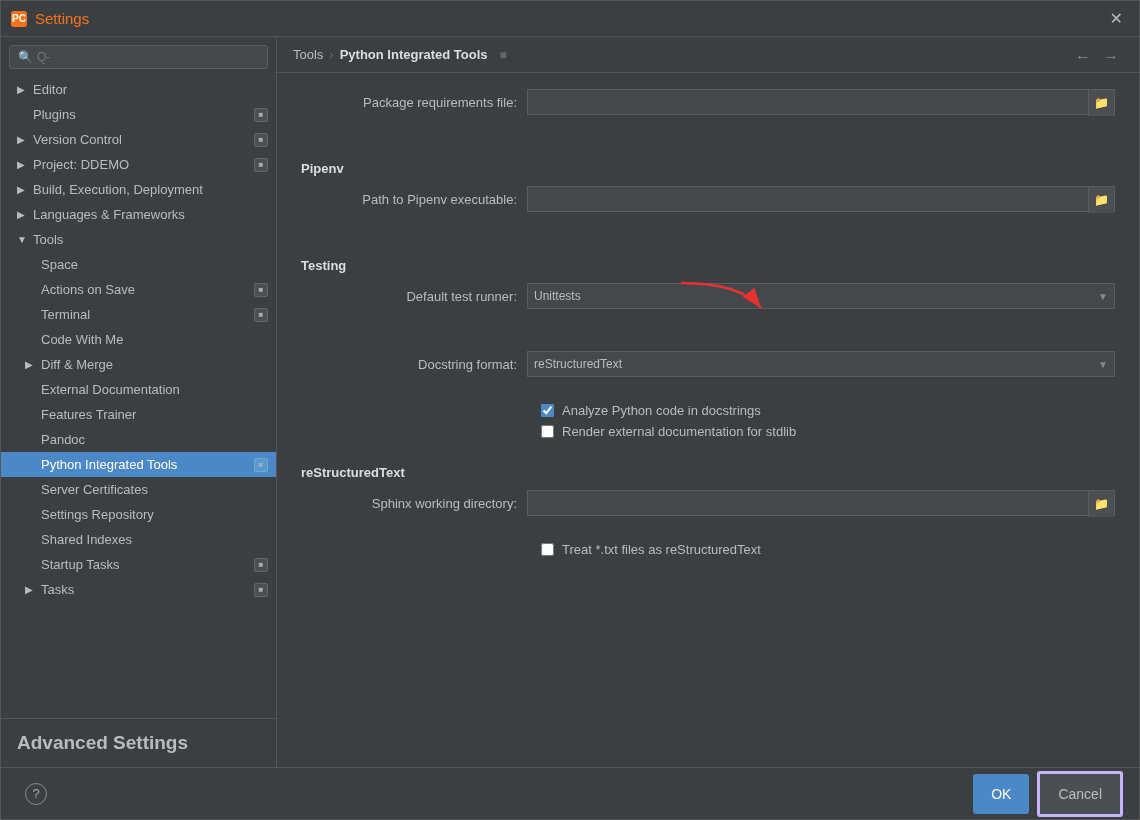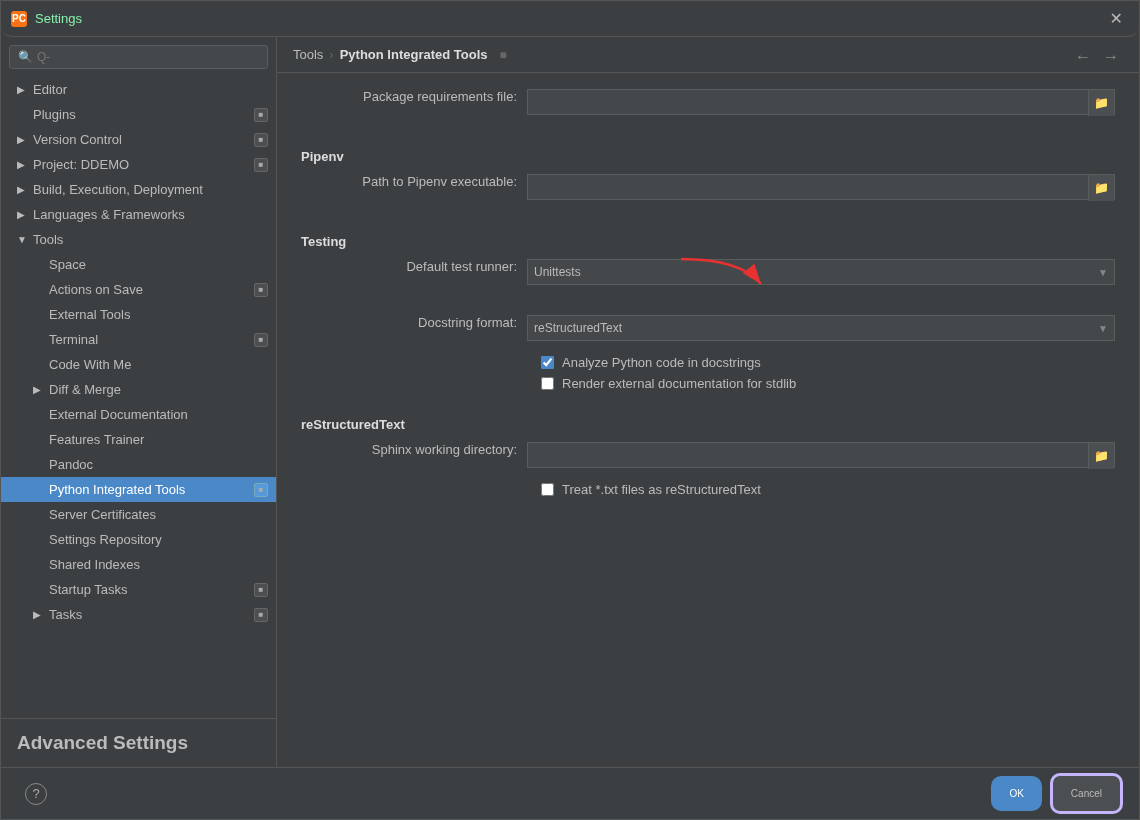--- a/index.html
+++ b/index.html
@@ -24,39 +24,38 @@
       flex-direction: column;
     }
     .title-bar {
       background: #3c3f41;
       height: 36px;
       display: flex;
       align-items: center;
       padding: 0 10px;
       border-bottom: 1px solid #555;
       flex-shrink: 0;
-      border-radius: 11px;
     }
     .title-bar-icon {
       width: 16px;
       height: 16px;
       background: #f97316;
       border-radius: 3px;
       margin-right: 8px;
       display: flex;
       align-items: center;
       justify-content: center;
       font-size: 10px;
       color: white;
       font-weight: bold;
       flex-shrink: 0;
     }
     .title-bar-text {
-      color: #86efac;
-      font-size: 13px;
+      color: #f97316;
+      font-size: 15px;
       flex: 1;
     }
     .close-btn {
       color: #bbb;
       cursor: pointer;
       font-size: 16px;
       padding: 2px 6px;
     }
     .dialog-body {
       display: flex;
@@ -103,21 +102,21 @@
       display: flex;
       align-items: center;
       color: #bbb;
       font-size: 13px;
       white-space: nowrap;
     }
     .sidebar-item.active {
       background: #4a88c7;
       color: white;
     }
-    .sidebar-item.indent1 { padding-left: 32px; }
+    .sidebar-item.indent1 { padding-left: 24px; }
     .sidebar-icon {
       margin-right: 4px;
       font-size: 10px;
       width: 12px;
       display: inline-block;
     }
     .sidebar-badge {
       margin-left: auto;
       width: 14px;
       height: 14px;
@@ -198,22 +197,22 @@
     }
     .section-header {
       color: #ddd;
       font-size: 13px;
       font-weight: bold;
       margin-bottom: 10px;
       margin-top: 4px;
     }
     .form-row {
       display: flex;
-      align-items: flex-start;
-      margin-bottom: 14px;
+      align-items: center;
+      margin-bottom: 26px;
       padding-left: 16px;
     }
     .form-label {
       color: #bbb;
       font-size: 13px;
       min-width: 210px;
       text-align: right;
       padding-right: 10px;
     }
     .form-input {
@@ -311,23 +310,23 @@
       display: flex;
       align-items: center;
       justify-content: flex-end;
       padding: 0 16px;
       gap: 8px;
       border-top: 1px solid #555;
       flex-shrink: 0;
     }
     .btn {
       padding: 12px 18px;
-      border-radius: 10px;
-      cursor: pointer;
-      font-size: 10px;
+      border-radius: 3px;
+      cursor: pointer;
+      font-size: 14px;
       border: none;
     }
     .btn-primary {
       background: #4a88c7;
       color: white;
     }
     .btn-secondary {
       background: #4b4f51;
       color: #bbb;
       border: 3px solid #c4b5fd;
@@ -399,24 +398,20 @@
           <span>Space</span>
         </div>
 
         <div class="sidebar-item indent1">
           <span class="sidebar-icon"> </span>
           <span>Actions on Save</span>
           <div class="sidebar-badge">■</div>
         </div>
 
 
-        <div class="sidebar-item indent1">
-          <span class="sidebar-icon"> </span>
-          <span>External Tools</span>
-        </div>
 
         <div class="sidebar-item indent1">
           <span class="sidebar-icon"> </span>
           <span>Terminal</span>
           <div class="sidebar-badge">■</div>
         </div>
 
         <div class="sidebar-item indent1">
           <span class="sidebar-icon"> </span>
           <span>Code With Me</span>

